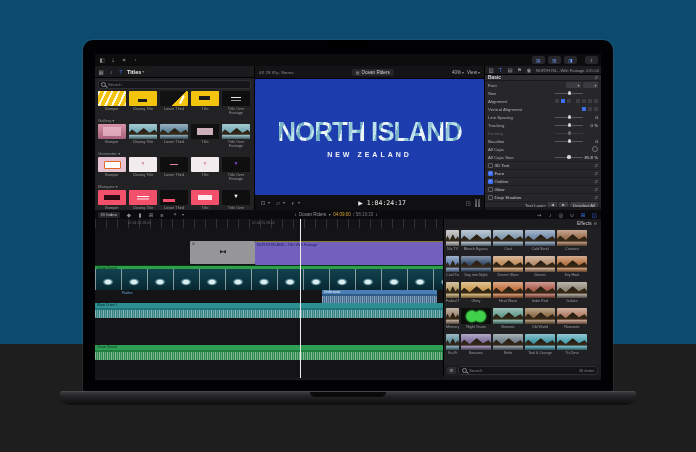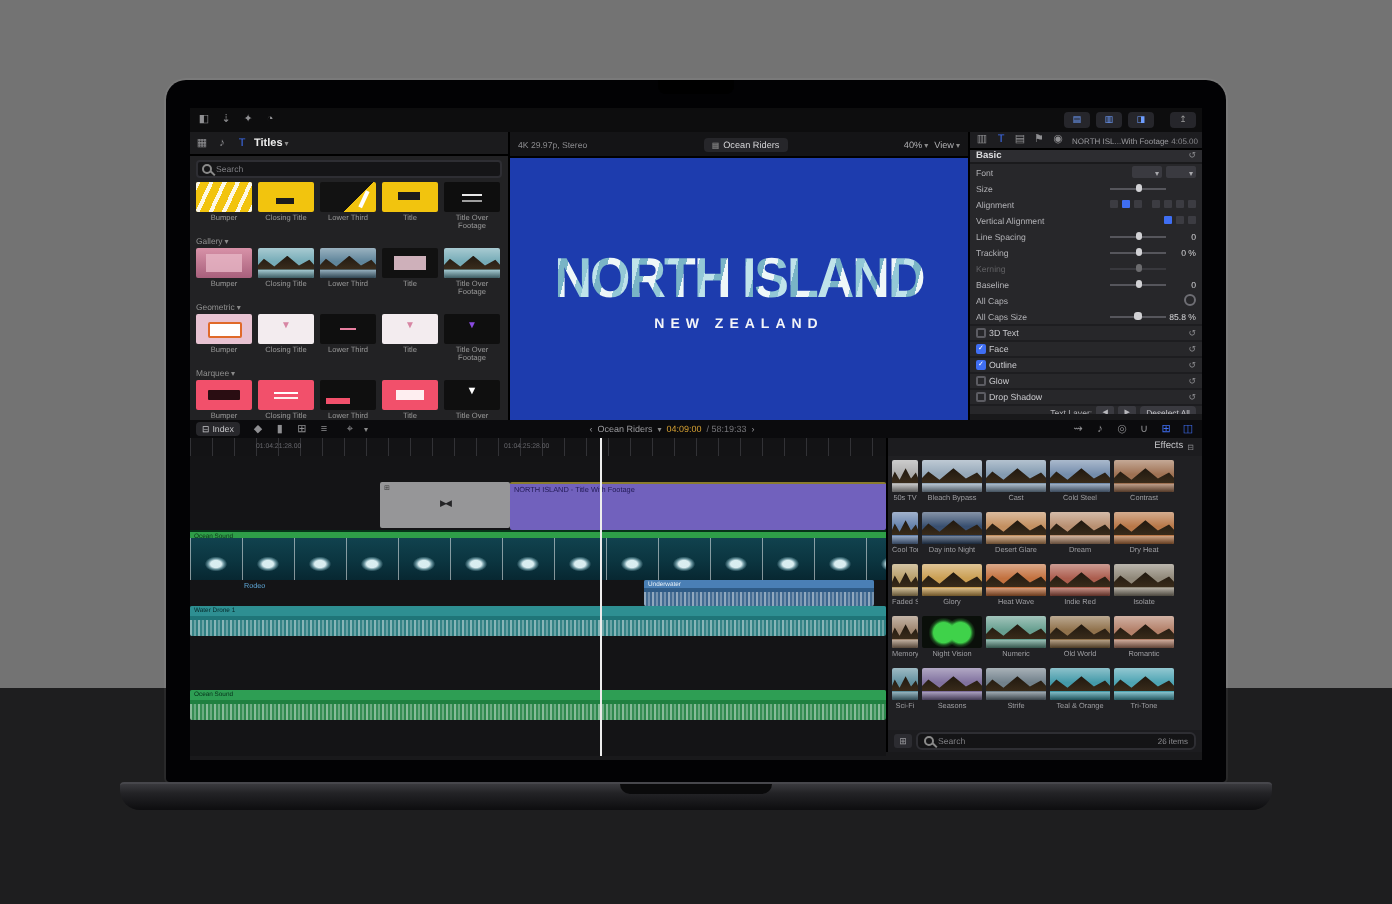--- a/index.html
+++ b/index.html
@@ -1,17 +1,17 @@
 <!DOCTYPE html>
 <html style="--accent: #3f6ef2; --viewerblue: #1d3cae; --purple: #7161bd; --gold: #8a7c2e; --tcorange: #d5a033; --yellow: #f2c40e; --red: #f2506b; --sgreen: #2e9e48; --dteal: #1f7578; --ogreen: #1f8040;"><head>
 <meta charset="utf-8">
 <style>
   html,body{margin:0;padding:0;width:696px;height:452px;overflow:hidden;background:#1e1e1f;
     font-family:"Liberation Sans","DejaVu Sans",sans-serif;-webkit-font-smoothing:antialiased;}
-  .stage{position:relative;width:696px;height:344px;background:#737373;}
+  .stage{position:relative;width:696px;height:344px;background:#0c4a6e;}
   
   .lid{position:absolute;left:83px;top:40px;width:530px;height:351px;background:#020204;
     border-radius:10px 10px 2px 2px;box-shadow:0 0 0 1px rgba(255,255,255,.05);}
   .notch{position:absolute;left:50%;top:0;transform:translateX(-50%);width:38px;height:7px;
     background:#000;border-radius:0 0 4px 4px;}
   .base{position:absolute;left:60px;top:391px;width:576px;height:13px;
     background:linear-gradient(180deg,#3a3a3e 0%,#232326 35%,#0d0d0f 100%);
     border-radius:2px 2px 10px 10px;border-top:1px solid #47474c;}
   .scoop{position:absolute;left:50%;top:0;transform:translateX(-50%);width:76px;height:5px;
     background:#0a0a0b;border-radius:0 0 9px 9px;}
@@ -312,20 +312,45 @@
           </span>
           <span class="v-view">
             <span>View</span>
               <i class="car">▾</i>
           </span>
         </div>
         <div class="canvas">
           <div class="ttl">NORTH ISLAND</div>
           <div class="sub">NEW ZEALAND</div>
         </div>
+        <div class="v-bar">
+          <div class="v-tools" id="vTools">
+              <span style="display: flex; gap: 1px; align-items: center;">
+                <i class="ic" style="font-style: normal;">⊡</i>
+                <i class="car" style="font-style: normal;">▾</i>
+              </span>
+              <span style="display: flex; gap: 1px; align-items: center;">
+                <i class="ic" style="font-style: normal;">▱</i>
+                <i class="car" style="font-style: normal;">▾</i>
+              </span>
+              <span style="display: flex; gap: 1px; align-items: center;">
+                <i class="ic" style="font-style: normal;">◐</i>
+                <i class="car" style="font-style: normal;">▾</i>
+              </span>
+            </div>
+          <div class="v-center">
+            <span class="play">▶</span>
+            <span class="tc">1:04:24:17</span>
+          </div>
+          <span class="ic">◳</span>
+          <div class="meters">
+              <i></i>
+              <i></i>
+            </div>
+        </div>
       </div>
 
       <div class="panel inspector">
         <div class="i-head">
           <span id="iTabs" style="display:flex;gap:1.5px">
               <span class="ic">▥</span>
               <span class="ic act">T</span>
               <span class="ic">▤</span>
               <span class="ic">⚑</span>
               <span class="ic">◉</span>

